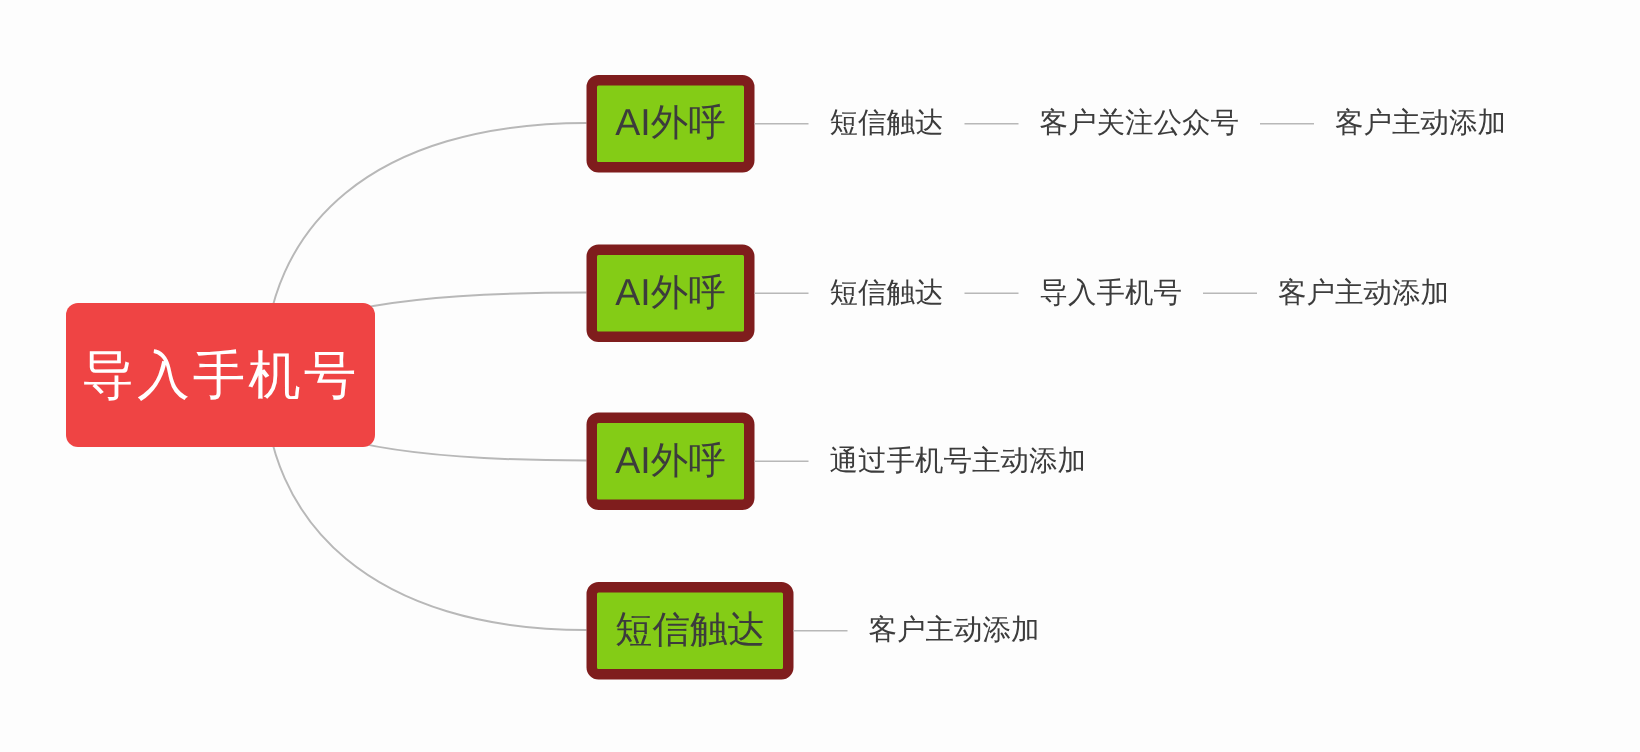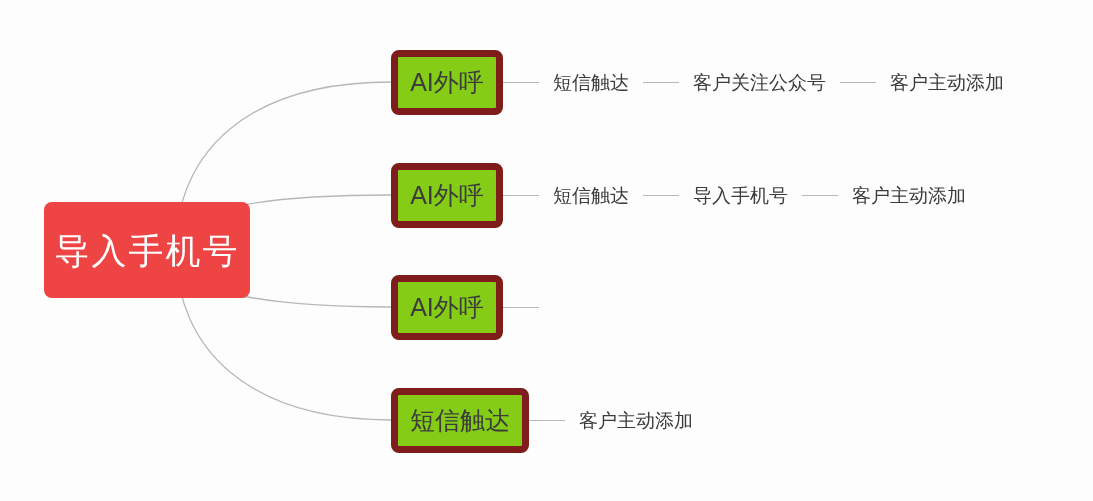--- a/index.html
+++ b/index.html
@@ -138,20 +138,21 @@
     <span class="chain-item">导入手机号</span>
     <span class="chain-dash"></span>
     <span class="chain-item">客户主动添加</span>
   </div>
 
   <div class="branch-node" style="left:391px; top:275px; width:112px;">
     <span class="branch-label">AI外呼</span>
   </div>
   <div class="chain" style="left:503px; top:295px;">
     <span class="chain-dash lead"></span>
+    <span class="chain-item">通过手机号主动添加</span>
   </div>
 
   <div class="branch-node" style="left:391px; top:388px; width:138px;">
     <span class="branch-label">短信触达</span>
   </div>
   <div class="chain" style="left:529px; top:408px;">
     <span class="chain-dash lead"></span>
     <span class="chain-item">客户主动添加</span>
   </div>
 

